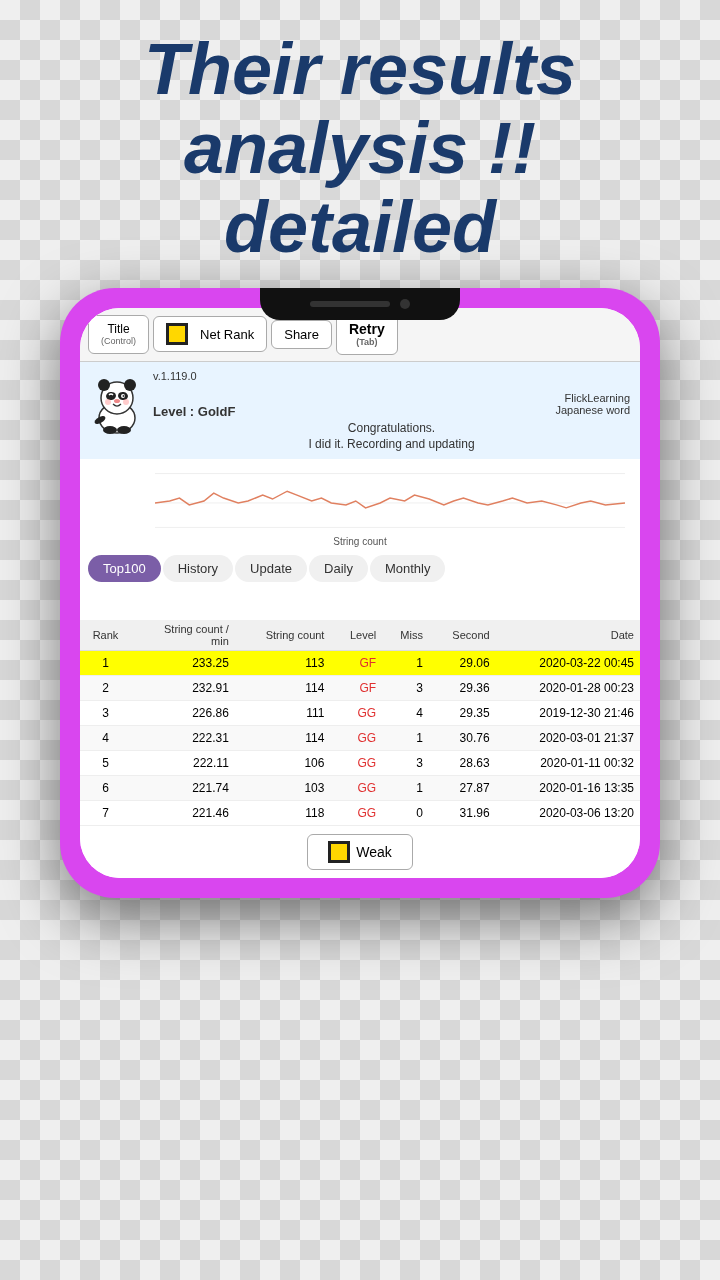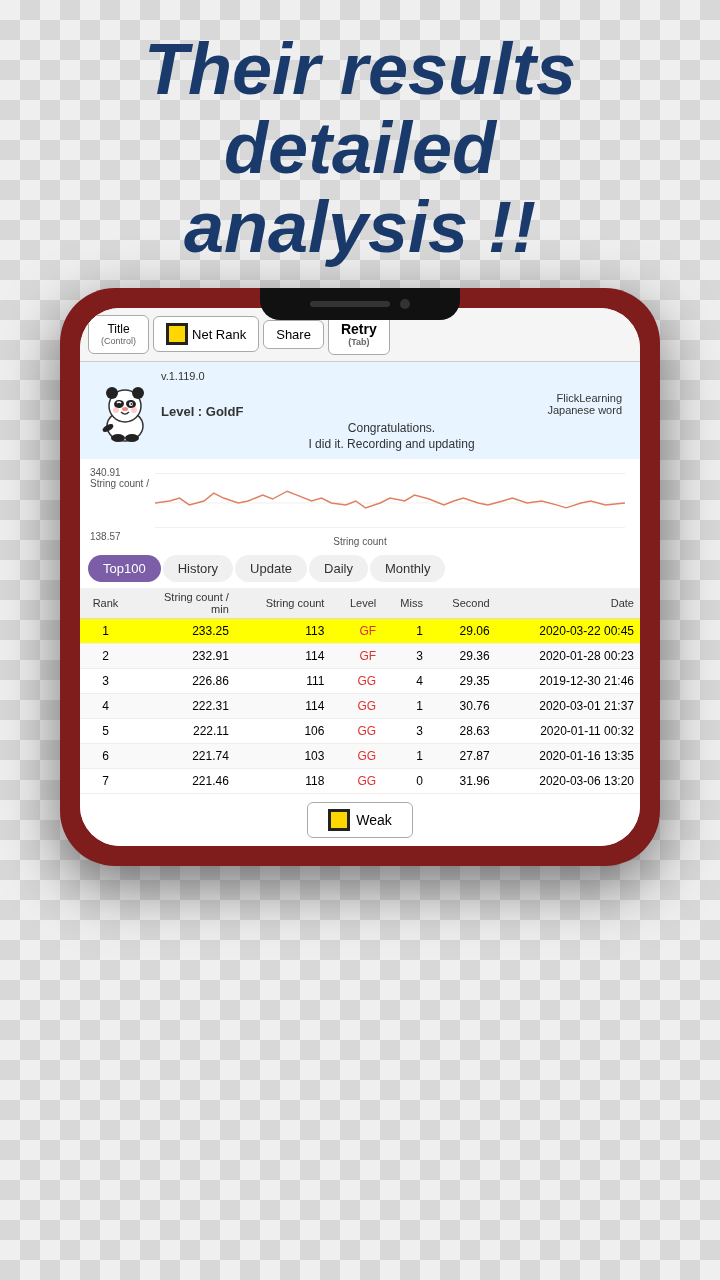--- a/index.html
+++ b/index.html
@@ -44,21 +44,21 @@
       position: relative;
       z-index: 1;
       width: 600px;
       margin: 0 auto;
       margin-top: 10px;
     }
 
     
     .phone-shell {
       position: relative;
-      background: #7f1d1d;
+      background: #d946ef;
       border-radius: 55px;
       padding: 20px;
       box-shadow: 0 20px 60px rgba(0,0,0,0.5);
     }
 
     
     .notch {
       position: absolute;
       top: 0;
       left: 50%;
@@ -116,21 +116,21 @@
       line-height: 1.2;
     }
     .toolbar-btn small {
       display: block;
       font-size: 9px;
       color: #666;
     }
     .toolbar-btn.net-rank {
       display: flex;
       align-items: center;
-      gap: 4px;
+      gap: 12px;
     }
     .toolbar-btn.retry-btn {
       font-size: 14px;
       font-weight: bold;
       line-height: 1.2;
     }
     .rank-icon {
       width: 22px;
       height: 22px;
       background: #222;
@@ -144,23 +144,23 @@
       background: #ffd700;
       display: flex;
       align-items: center;
       justify-content: center;
       font-size: 8px;
     }
 
     
     .info-section {
       background: #e8f4ff;
-      padding: 8px 18px;
-      display: flex;
-      align-items: center;
+      padding: 8px 10px;
+      display: flex;
+      align-items: flex-start;
       gap: 8px;
     }
     .panda-mascot {
       width: 55px;
       height: 65px;
       flex-shrink: 0;
     }
     .info-text {
       flex: 1;
     }
@@ -238,20 +238,21 @@
     .tab-btn:not(.active) {
       background: #f0f0f0;
       color: #333;
     }
 
     
     .data-table {
       width: 100%;
       border-collapse: collapse;
       font-size: 12px;
+      margin-top: 32px;
     }
     .data-table thead tr {
       background: #f0f0f0;
     }
     .data-table thead th {
       padding: 3px 6px;
       text-align: right;
       font-weight: normal;
       font-size: 11px;
       color: #333;
@@ -314,22 +315,22 @@
       width: 16px;
       height: 16px;
       background: #ffd700;
     }
   </style>
 </head>
 <body>
 
 <div class="headline">
   <div>Their results</div>
+  <div>analysis !!</div>
   <div>detailed</div>
-  <div>analysis !!</div>
 </div>
 
 <div class="phone-wrapper">
   <div class="phone-shell">
 
     <div class="notch">
       <div class="notch-speaker"></div>
       <div class="notch-camera"></div>
     </div>
 
@@ -394,25 +395,20 @@
           <div class="info-top-row">
             <span class="info-level">Level : GoldF</span>
             <span class="info-version">Japanese word</span>
           </div>
           <div class="info-message">Congratulations.</div>
           <div class="info-message">I did it. Recording and updating</div>
         </div>
       </div>
 
       <div class="chart-area">
-        <div class="chart-y-labels">
-          <div class="top-val">340.91</div>
-          <div>String count /</div>
-          <div class="bottom-val">138.57</div>
-        </div>
         <svg viewBox="0 0 480 75" style="width:calc(100% - 70px); height:75px; margin-left:65px;">
 
           <line x1="0" y1="10" x2="480" y2="10" stroke="#ddd" stroke-width="0.5"></line>
           <line x1="0" y1="40" x2="480" y2="40" stroke="#ddd" stroke-width="0.5"></line>
           <line x1="0" y1="65" x2="480" y2="65" stroke="#ddd" stroke-width="0.5"></line>
 
           <polyline points="0,40 15,38 25,35 35,42 50,38 60,30 70,35 85,40 95,38 110,32 120,36 135,28 145,32 160,38 170,35 180,40 195,42 205,38 215,45 230,40 240,35 255,38 265,32 280,36 295,42 305,38 315,35 330,40 340,42 355,38 365,35 380,40 395,38 410,42 420,45 435,40 445,38 460,42 480,40" fill="none" stroke="#e08060" stroke-width="1.5"></polyline>
         </svg>
         <div class="chart-x-label">String count</div>
       </div>

